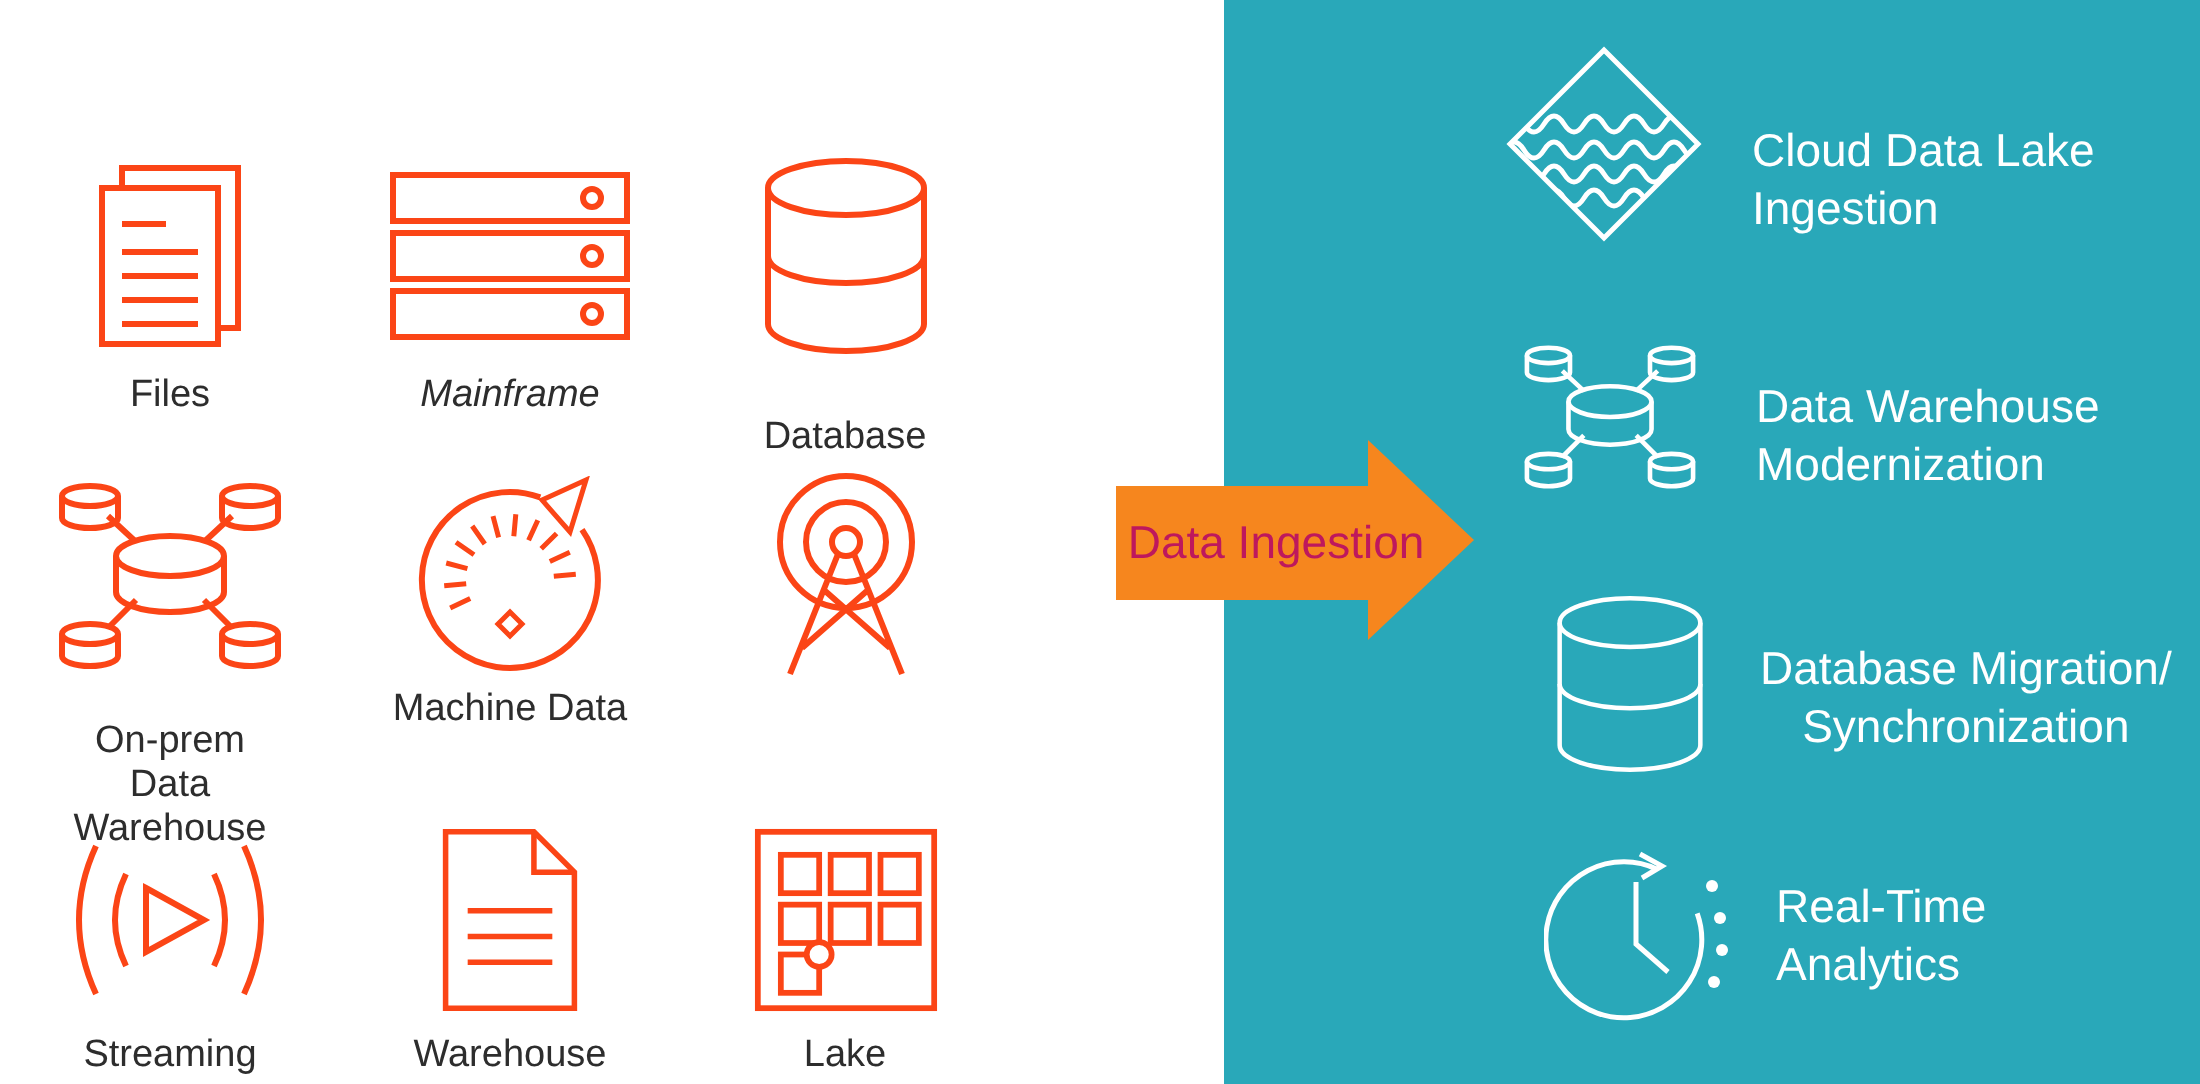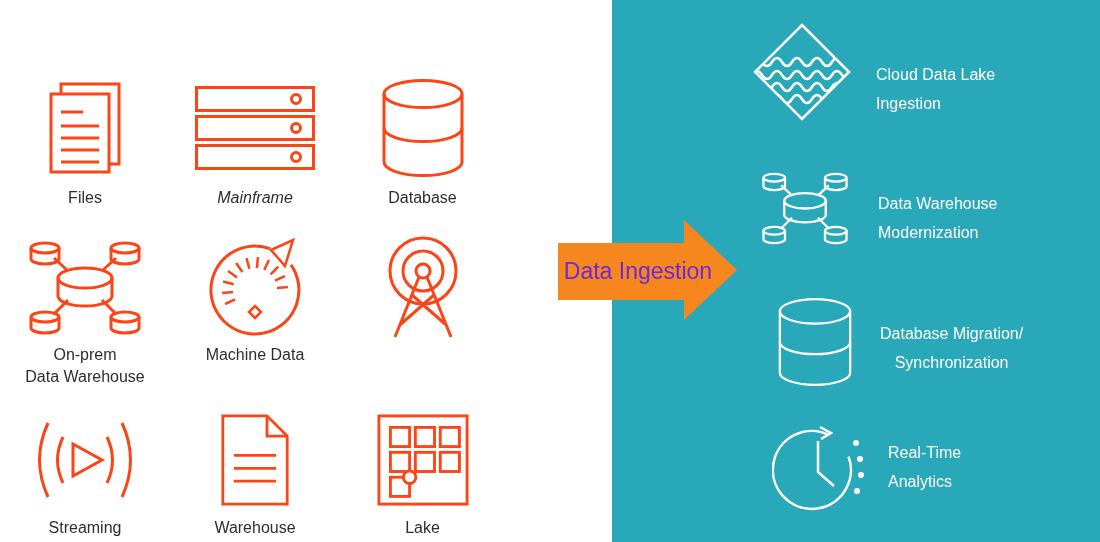--- a/index.html
+++ b/index.html
@@ -3,30 +3,30 @@
 <meta charset="utf-8">
 <style>
   html,body{margin:0;padding:0;background:#fff;}
   #canvas{position:relative;width:1100px;height:542px;background:#fff;overflow:hidden;
           font-family:"Liberation Sans",sans-serif;}
   
   #teal-panel{position:absolute;left:612px;top:0;width:488px;height:542px;background:#29A8B9;}
   
   .cell{position:absolute;display:flex;flex-direction:column;align-items:center;}
   .icon-area{display:flex;align-items:center;justify-content:center;}
-  .src-label{margin-top:9px;font-size:16px;line-height:22px;color:#2D2D2D;text-align:center;
+  .src-label{margin-top:9px;font-size:19px;line-height:22px;color:#2D2D2D;text-align:center;
              white-space:pre-line;}
   .label-area{height:46px;display:flex;align-items:flex-start;justify-content:center;}
   
   #arrow-svg{position:absolute;left:558px;top:215px;}
   #arrow-label{position:absolute;left:558px;top:243px;width:160px;height:57px;display:flex;
-               align-items:center;justify-content:center;color:#6d28d9;font-size:23px;}
+               align-items:center;justify-content:center;color:#be185d;font-size:23px;}
   
   .target-row{position:absolute;display:flex;align-items:center;}
-  .tgt-label{color:#fff;font-size:16px;line-height:29px;white-space:pre-line;}
+  .tgt-label{color:#fff;font-size:23px;line-height:29px;white-space:pre-line;}
 </style>
 </head>
 <body>
 
 <div id="canvas">
 
   <div id="teal-panel"></div>
 
   <div class="cell" style="left:15px;top:78px;width:140px;">
     <div class="icon-area" style="height:100px;">
@@ -46,21 +46,21 @@
         <rect x="1.5" y="30.5" width="117" height="23"></rect>
         <rect x="1.5" y="59.5" width="117" height="23"></rect>
         <circle cx="101" cy="13" r="4.5"></circle>
           <circle cx="101" cy="42" r="4.5"></circle>
           <circle cx="101" cy="71" r="4.5"></circle>
       </svg>
     </div>
     <div class="src-label">Mainframe</div>
   </div>
 
-  <div class="cell" style="left:350px;top:78px;width:145px;">
+  <div class="cell" style="left:350px;top:78px;width:145px;gap:21px;">
     <div class="icon-area" style="height:100px;">
       <svg width="84" height="102" viewBox="0 0 84 102" fill="none" stroke="#FB4516" stroke-width="3">
         <ellipse cx="42" cy="17" rx="39" ry="13.5"></ellipse>
         <path d="M3,17 V85 A39,13.5 0 0 0 81,85 V17"></path>
         <path d="M3,51 A39,13.5 0 0 0 81,51"></path>
       </svg>
     </div>
     <div class="src-label">Database</div>
   </div>
 
@@ -74,21 +74,21 @@
           <path d="M11,10 V21 A14,5 0 0 0 39,21 V10"></path>
         <ellipse cx="105" cy="10" rx="14" ry="5"></ellipse>
           <path d="M91,10 V21 A14,5 0 0 0 119,21 V10"></path>
         <ellipse cx="25" cy="79" rx="14" ry="5"></ellipse>
           <path d="M11,79 V90 A14,5 0 0 0 39,90 V79"></path>
         <ellipse cx="105" cy="79" rx="14" ry="5"></ellipse>
           <path d="M91,79 V90 A14,5 0 0 0 119,90 V79"></path>
       </svg>
     </div>
     <div class="label-area">
-      <div class="src-label" style="margin-top:0;">On-prem
+      <div class="src-label" style="margin-top:16px;">On-prem
 Data Warehouse</div>
     </div>
   </div>
 
   <div class="cell" style="left:180px;top:232px;width:150px;">
     <div class="icon-area" style="height:112px;">
       <svg width="100" height="100" viewBox="0 0 100 100" fill="none" stroke="#FB4516" stroke-width="3">
         <path d="M86,26.8 A44,44 0 1 1 65.1,10.7"></path>
         <path d="M66,12 L88,2 L80,28 Z" stroke-width="2.5"></path>
         <path stroke-width="2.5" d="M30.1,61.3 L20.1,66 M28.1,53.9 L17.1,54.9 M28.7,46.3 L18.1,43.5

